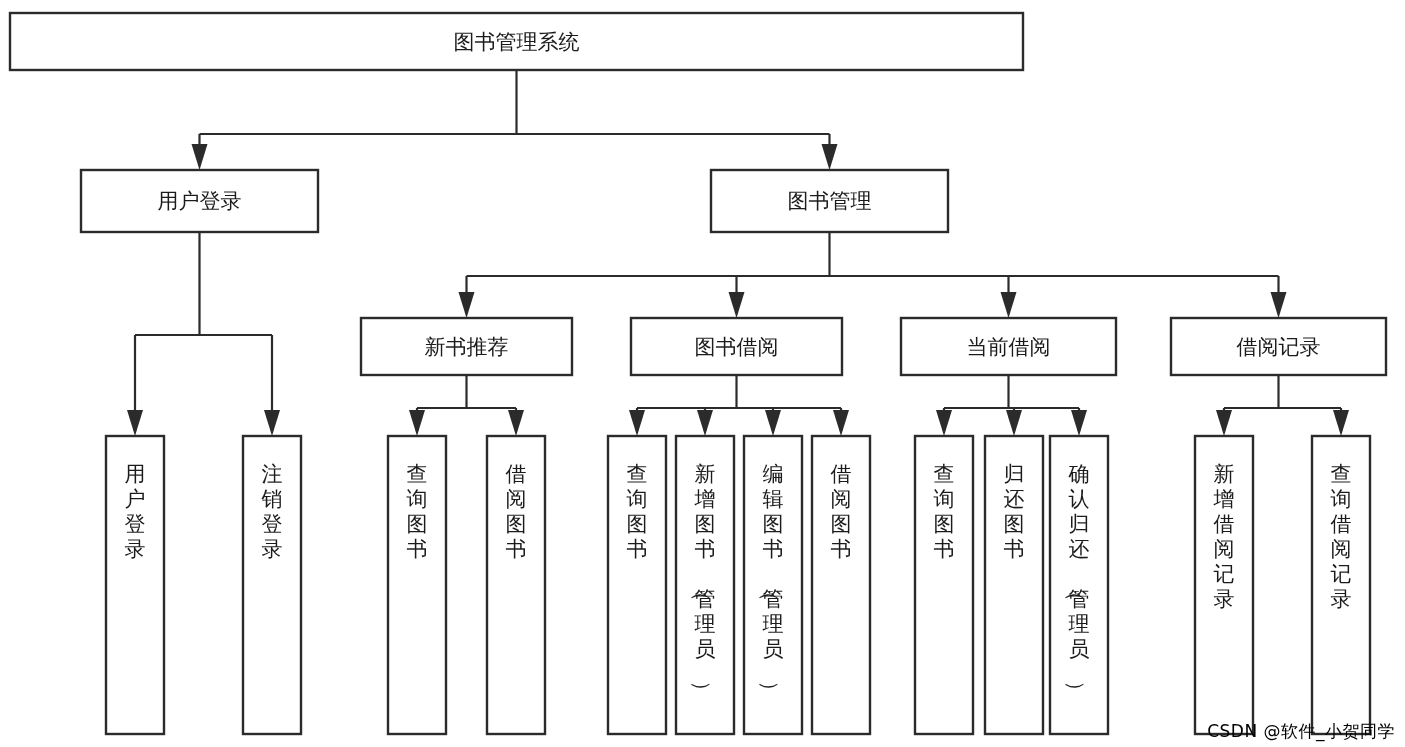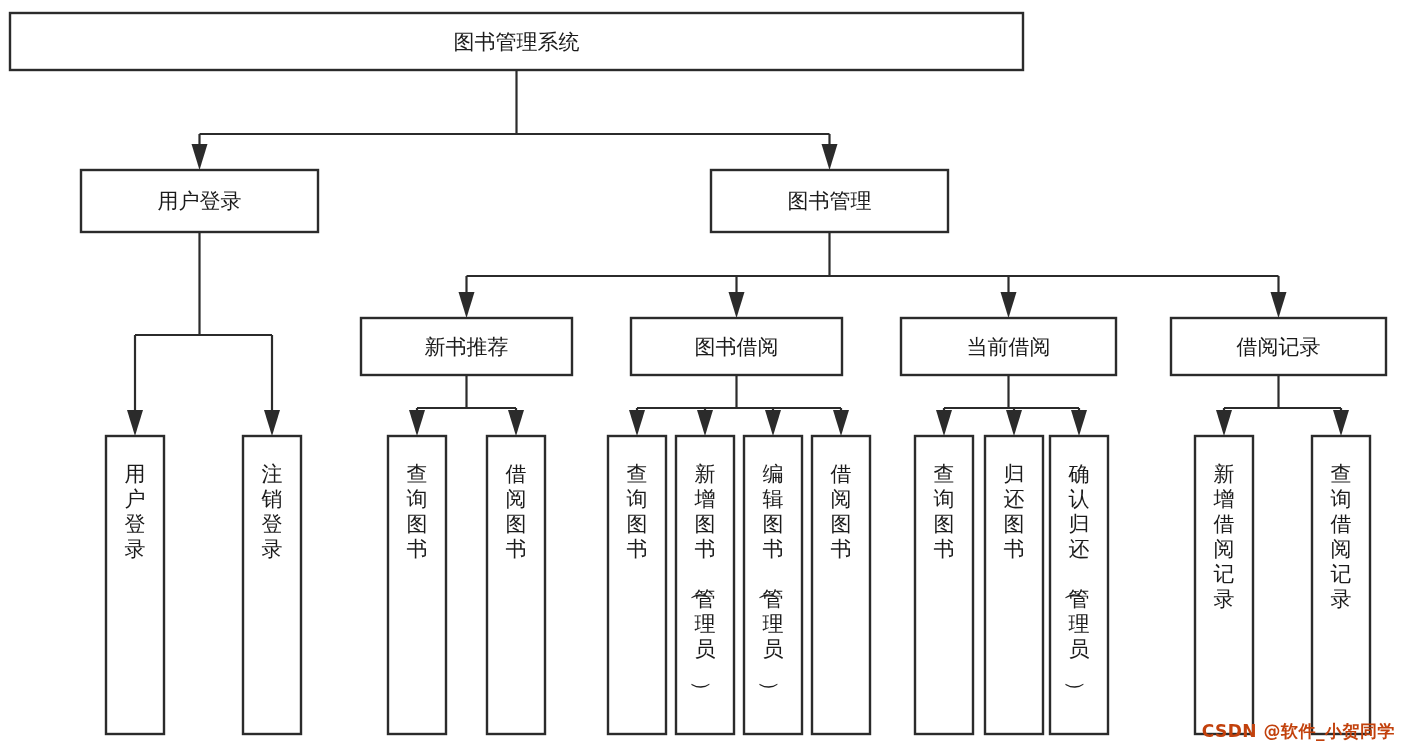--- a/index.html
+++ b/index.html
@@ -57,25 +57,24 @@
     font-family: "DejaVu Sans", "Liberation Sans", sans-serif;
     font-size: 21px;
     text-anchor: middle;
   }
   .watermark-text {
     position: absolute;
     right: 10px;
     bottom: 4px;
     font-family: "DejaVu Sans", "Liberation Sans", sans-serif;
     font-size: 17px;
-    color: #c2410c;
+    color: #000000;
     white-space: nowrap;
     letter-spacing: 0.5px;
     user-select: none;
-    font-weight: bold;
   }
 </style>
 </head>
 <body>
 
 <div id="diagram-root">
   <svg id="tree-svg" viewBox="0 0 1405 747" xmlns="http://www.w3.org/2000/svg">
     <g id="edges-layer">
         <g>
           <path class="connector" d="M 516.5 70 L 516.5 134"></path>

